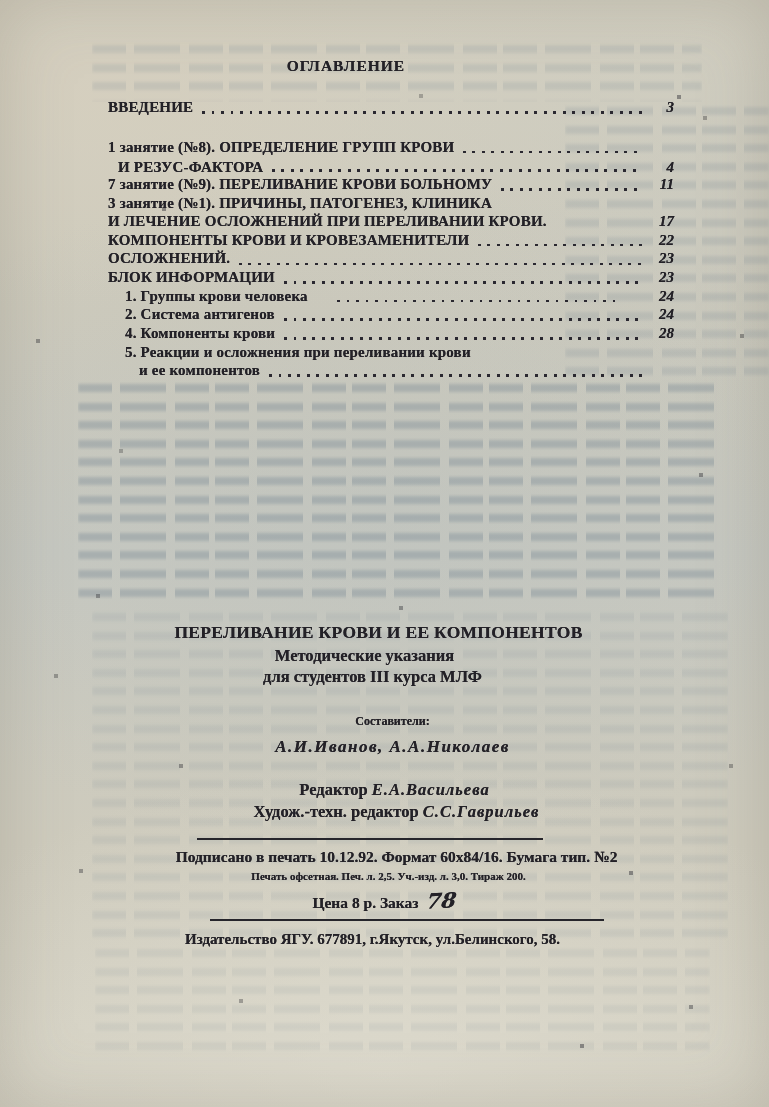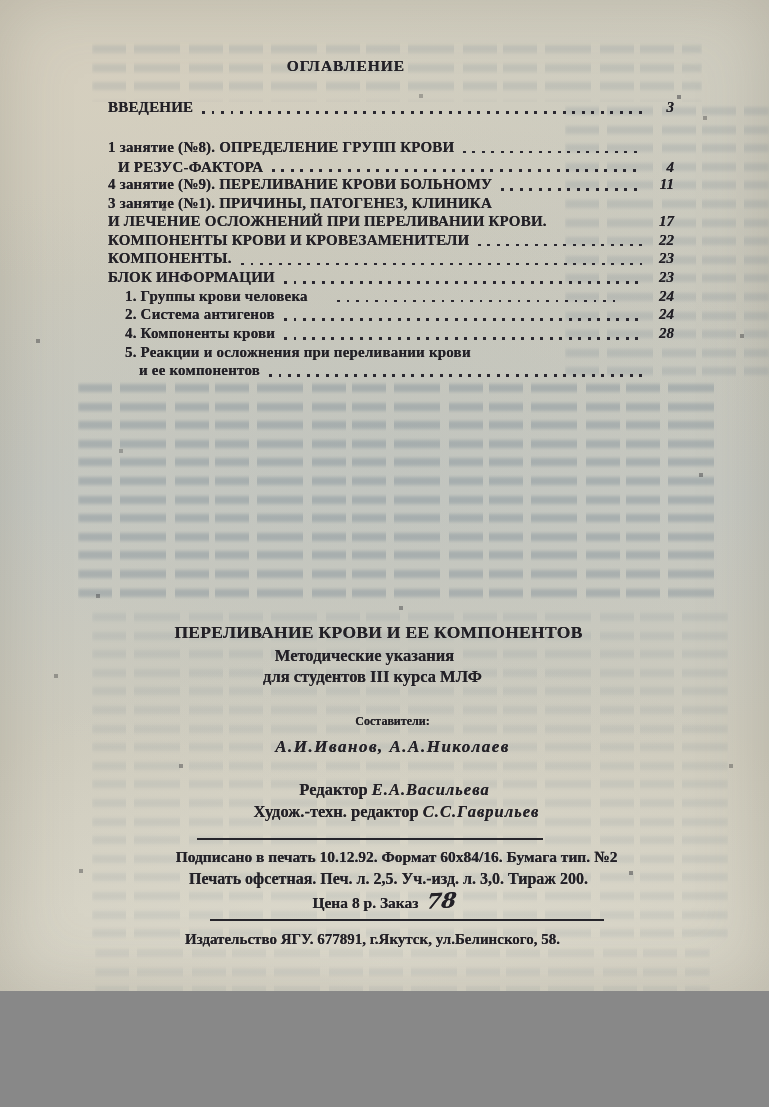--- a/index.html
+++ b/index.html
@@ -1,18 +1,18 @@
 <!DOCTYPE html>
 <html><head>
 <meta charset="utf-8">
 <style>
   html,body{margin:0;padding:0;background:#888;}
   .page{
     position:relative;
-    width:769px;height:991px;
+    width:769px;height:1107px;
     overflow:hidden;
     font-family:"Liberation Serif","DejaVu Serif",serif;
     color:#232127;
     background-color:#cfccbd;
     background-image:
       radial-gradient(900px 520px at 50% 46%, rgba(168,180,184,0.22), transparent 65%),
       radial-gradient(420px 300px at 12% 8%, rgba(214,207,190,0.65), transparent 70%),
       radial-gradient(520px 420px at 90% 18%, rgba(198,200,192,0.40), transparent 70%),
       radial-gradient(700px 420px at 50% 97%, rgba(228,225,213,0.55), transparent 75%),
       linear-gradient(180deg,#d4d0c1 0%,#cdcabc 28%,#c8c9c1 50%,#cecbbd 76%,#d5d2c4 100%);
@@ -63,21 +63,21 @@
   .sub2{top:667px;font-size:16.5px;transform:translateX(-12px);}
   .comp-label{top:714px;font-size:12px;transform:translateX(8px);}
   .comp-names{top:737px;font-size:17px;font-style:italic;letter-spacing:1.5px;transform:translateX(8px);}
   .editor1{top:780px;font-size:16.5px;transform:translateX(10px);}
   .editor2{top:802px;font-size:16.5px;transform:translateX(12px);}
   .editor1 .nm,.editor2 .nm{font-style:italic;letter-spacing:1px;}
   .rule{position:absolute;height:2px;background:#26252b;}
   .rule1{left:197px;top:838px;width:346px;}
   .rule2{left:210px;top:919px;width:394px;}
   .imp1{top:848px;font-size:15.5px;transform:translateX(12px);}
-  .imp2{top:870px;font-size:16px;transform:translateX(4px);}
+  .imp2{top:870px;font-size:11px;transform:translateX(4px);}
   .imp3{top:890px;font-size:15.5px;}
   .publisher{top:931px;font-size:15px;transform:translateX(-12px);}
   .handwritten{
     display:inline-block;font-family:"DejaVu Serif",serif;
     font-style:italic;font-weight:bold;font-size:21px;line-height:1;
     transform:skewX(-10deg) rotate(-3deg);margin-left:5px;
   }
 </style>
 </head>
 <body>
@@ -105,21 +105,21 @@
     <span class="pg ink"></span>
   </div>
 
   <div class="toc-row" style="padding-left: 10px; align-items: flex-end;">
     <span class="lbl ink">И РЕЗУС-ФАКТОРА</span>
     <span class="leader"></span>
     <span class="pg ink">4</span>
   </div>
 
   <div class="toc-row" style="padding-left: 0px;">
-    <span class="lbl ink">4 занятие (№9). ПЕРЕЛИВАНИЕ КРОВИ БОЛЬНОМУ</span>
+    <span class="lbl ink">7 занятие (№9). ПЕРЕЛИВАНИЕ КРОВИ БОЛЬНОМУ</span>
     <span class="leader"></span>
     <span class="pg ink">11</span>
   </div>
 
   <div class="toc-row" style="padding-left: 0px;">
     <span class="lbl ink">3 занятие (№1). ПРИЧИНЫ, ПАТОГЕНЕЗ, КЛИНИКА</span>
     <span class="leader" style="visibility: hidden;"></span>
     <span class="pg ink"></span>
   </div>
 
@@ -129,21 +129,21 @@
     <span class="pg ink">17</span>
   </div>
 
   <div class="toc-row" style="padding-left: 0px;">
     <span class="lbl ink">КОМПОНЕНТЫ КРОВИ И КРОВЕЗАМЕНИТЕЛИ</span>
     <span class="leader"></span>
     <span class="pg ink">22</span>
   </div>
 
   <div class="toc-row" style="padding-left: 0px;">
-    <span class="lbl ink">КОМПОНЕНТЫ.</span>
+    <span class="lbl ink">ОСЛОЖНЕНИЙ.</span>
     <span class="leader"></span>
     <span class="pg ink">23</span>
   </div>
 
   <div class="toc-row" style="padding-left: 0px;">
     <span class="lbl ink">БЛОК ИНФОРМАЦИИ</span>
     <span class="leader"></span>
     <span class="pg ink">23</span>
   </div>
 

